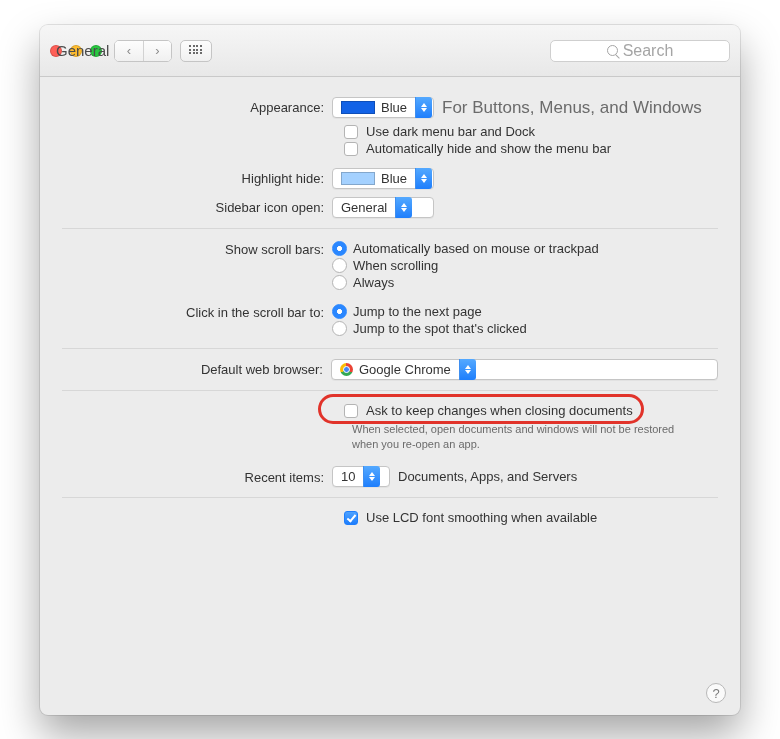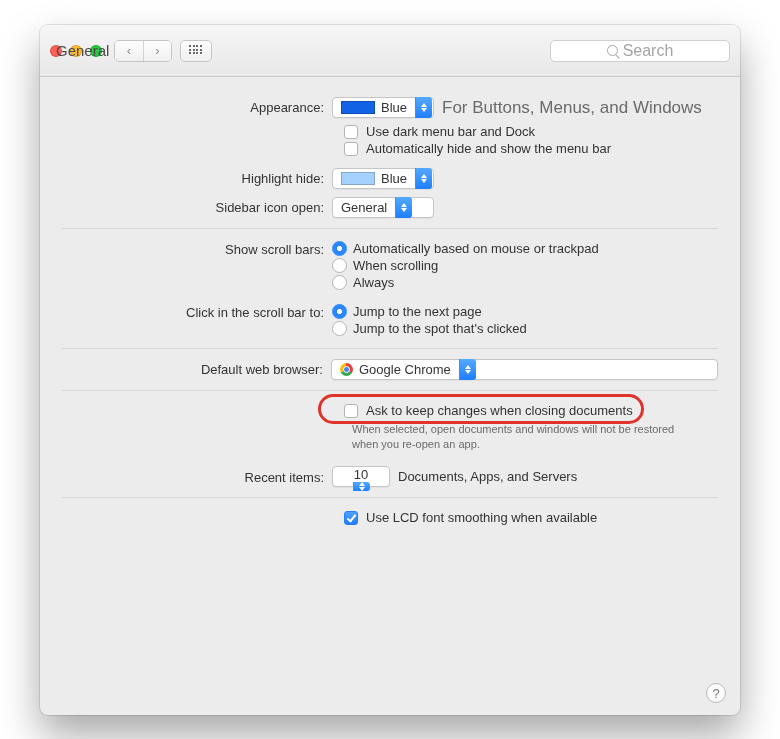--- a/index.html
+++ b/index.html
@@ -34,21 +34,21 @@
   input[type=checkbox]{appearance:none;width:14px;height:14px;border:1px solid #b4b4b4;border-radius:3px;background:#fff;position:relative;flex-shrink:0;}
   input[type=checkbox]:checked{background:linear-gradient(#4ea2ff,#1e7efc);border-color:#1e7efc;}
   input[type=checkbox]:checked::after{content:"";position:absolute;left:4px;top:1px;width:3px;height:7px;border:solid #fff;border-width:0 2px 2px 0;transform:rotate(40deg);}
   .radio{display:flex;align-items:center;gap:6px;margin:2px 0;font-size:13px;}
   input[type=radio]{appearance:none;width:15px;height:15px;border:1px solid #b4b4b4;border-radius:50%;background:#fff;position:relative;flex-shrink:0;}
   input[type=radio]:checked{background:radial-gradient(circle at center,#fff 0 24%,#2a87ff 28% 100%);border-color:#2a87ff;}
   .hint{font-size:11px;color:#6b6b6b;margin:4px 0 0 20px;max-width:340px;line-height:1.35;}
   .side{font-size:17px;color:#6b6b6b;margin-left:8px;}
   .wide{width:387px;}
   .med{width:102px;}
-  .sm{width:58px;flex-direction:column;}
+  .sm{width:58px;}
   .circ{position:absolute;border:3px solid #e1332a;border-radius:20px;pointer-events:none;}
   .help{position:absolute;right:14px;bottom:12px;width:20px;height:20px;border:1.2px solid #b8b8b8;border-radius:50%;display:flex;align-items:center;justify-content:center;font-size:13px;color:#7b7b7b;background:#fafafa;}
   .chrome{width:13px;height:13px;border-radius:50%;background:conic-gradient(#ea4335 0 120deg,#34a853 120deg 240deg,#fbbc05 240deg 360deg);position:relative;flex-shrink:0;}
   .chrome::after{content:"";position:absolute;inset:3px;border-radius:50%;background:#4285f4;border:1.5px solid #fff;}
   .lightblue{background:#a4d1ff;}
   .blue{background:#1262e6;}
 </style>
 </head>
 <body>
 

